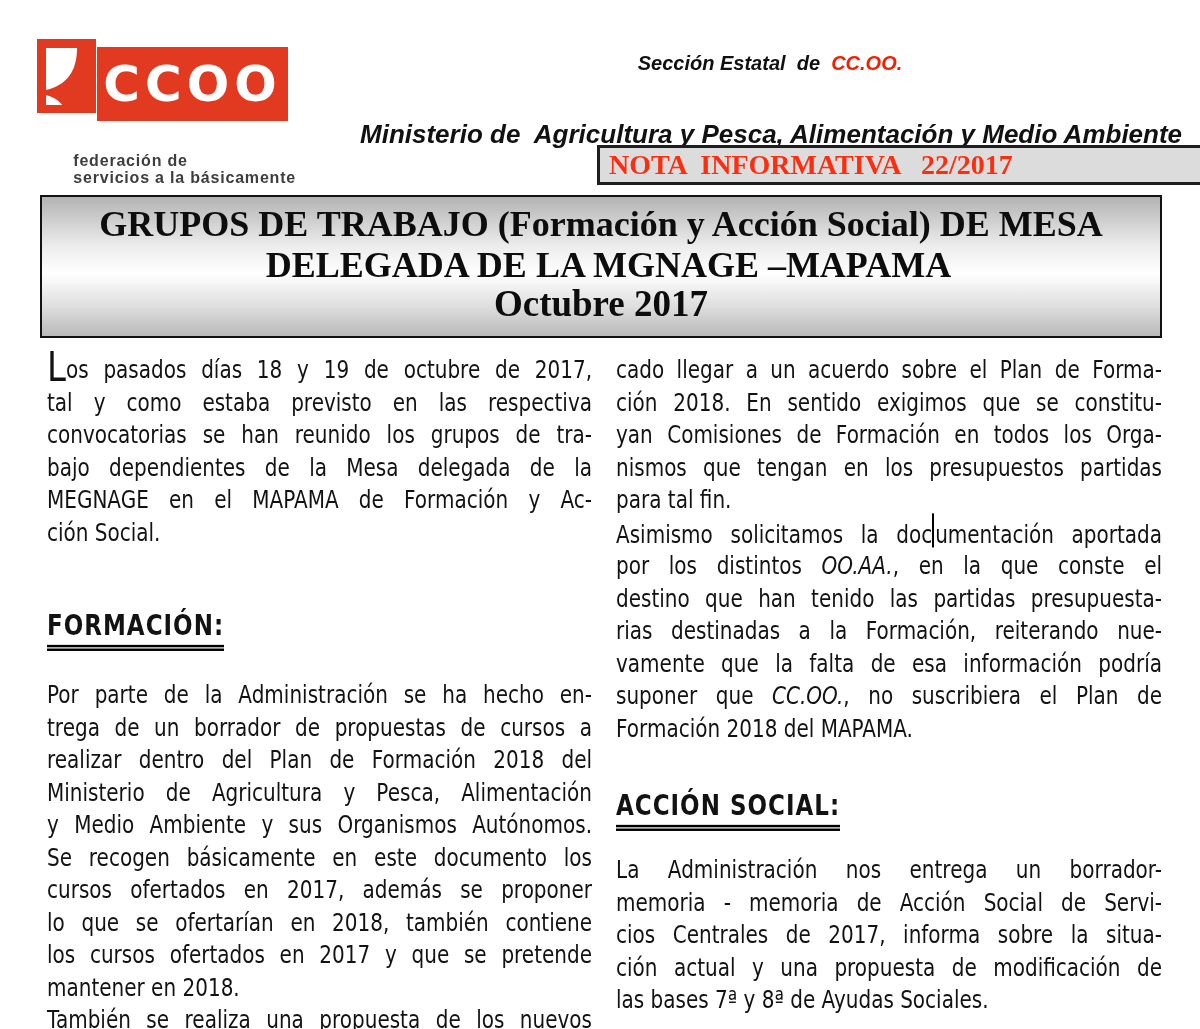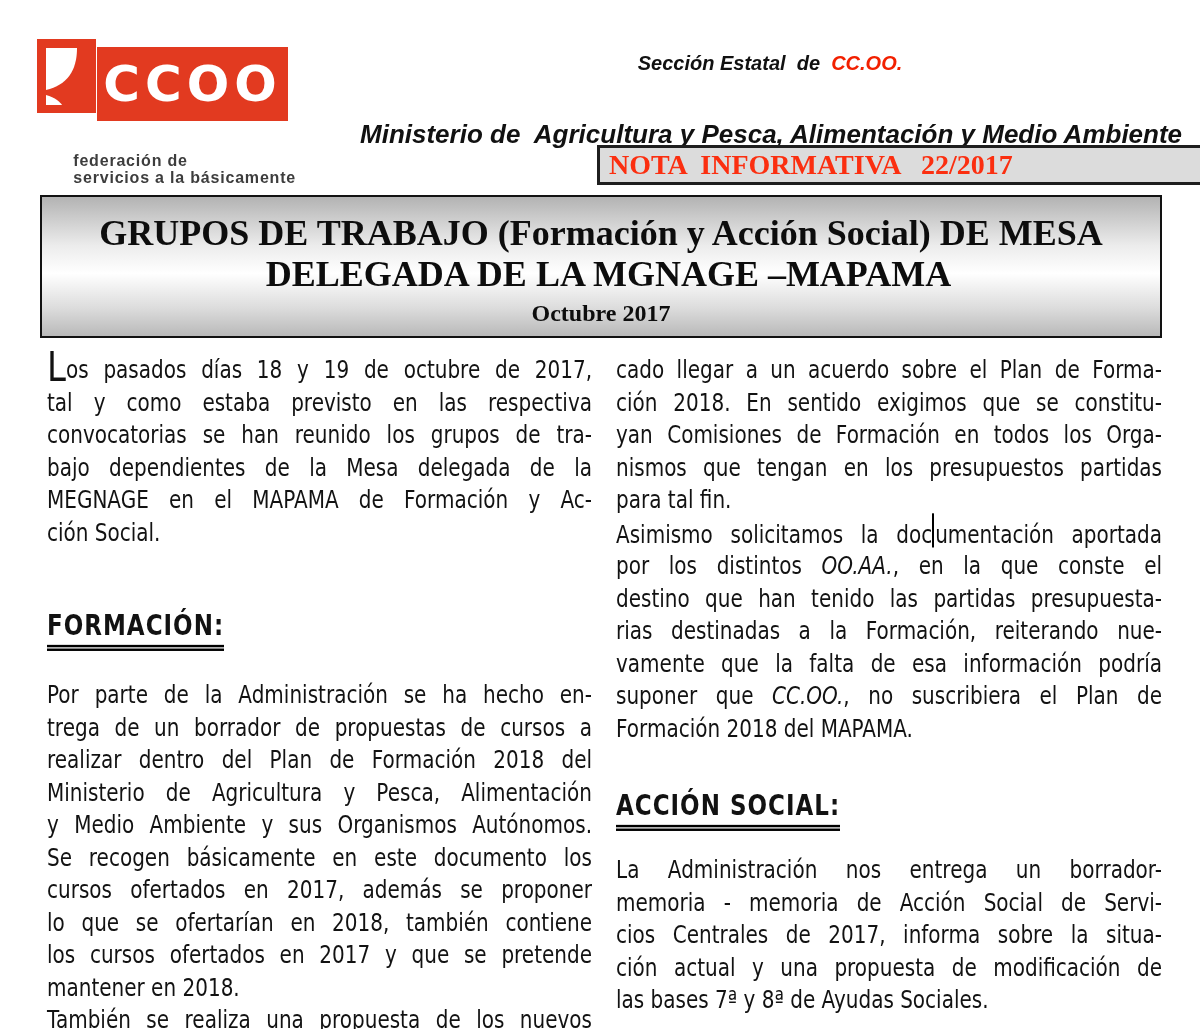--- a/index.html
+++ b/index.html
@@ -29,23 +29,23 @@
   #nota{position:absolute;left:597px;top:145px;width:656px;height:40px;box-sizing:border-box;
         background:#dcdcdc;border:3px solid #1f1f1f;
         font-family:"Liberation Serif",serif;font-weight:bold;font-size:28px;
         color:#fb2f10;line-height:34px;padding-left:9px;white-space:pre;}
 
   
   #banner{position:absolute;left:40px;top:195px;width:1122px;height:143px;box-sizing:border-box;
           border:2px solid #121212;text-align:center;
           background:linear-gradient(180deg,#b3b3b3 0%,#ececec 35%,#ffffff 55%,#dcdcdc 80%,#b9b9b9 100%);
           font-family:"Liberation Serif",serif;font-weight:bold;color:#0d0d0d;}
-  #banner .t1{font-size:36px;line-height:41px;margin-top:16px;white-space:nowrap;}
+  #banner .t1{font-size:36px;line-height:41px;margin-top:7px;white-space:nowrap;}
   #banner .t2{font-size:36px;line-height:40px;white-space:nowrap;margin-left:15px;}
-  #banner .t3{font-size:24px;line-height:38px;white-space:nowrap;}
+  #banner .t3{font-size:37px;line-height:38px;white-space:nowrap;}
 
   
   .col{position:absolute;top:354px;font-size:20px;line-height:32.5px;color:#121212;}
   #col-left{left:47px;width:545px;}
   #col-right{left:616px;width:546px;}
   .line{text-align:justify;text-align-last:justify;transform:scaleY(1.22);transform-origin:0 50%;}
   .line.noj{text-align:left;text-align-last:left;}
   .heading{line-height:30px;transform:scaleY(1.22);transform-origin:0 50%;}
   #col-left  .heading{margin:62px 0 32px 0;}
   #col-right .heading{margin:46px 0 27px 0;}

